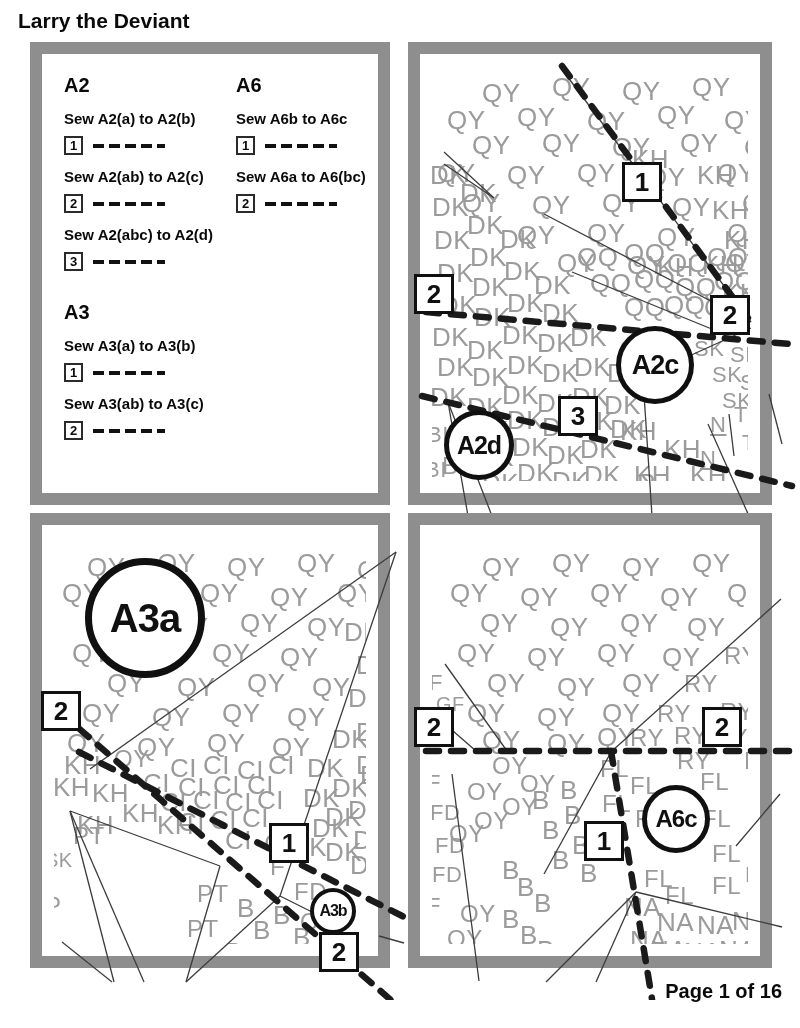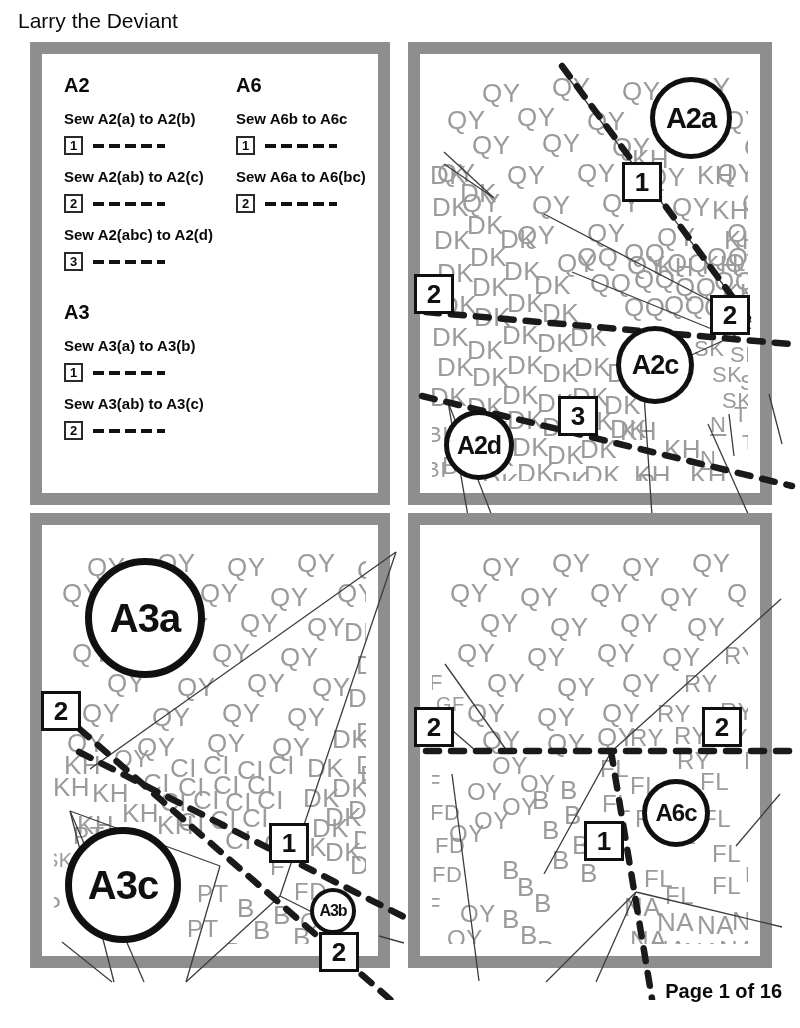--- a/index.html
+++ b/index.html
@@ -1,18 +1,18 @@
 <!DOCTYPE html>
 <html><head>
 <meta charset="utf-8">
 <style>
   html,body{margin:0;padding:0;background:#fff;}
   .page{position:relative;width:800px;height:1028px;background:#fff;overflow:hidden;
         font-family:"Liberation Sans",sans-serif;color:#0a0a0a;}
-  .hdr-title{position:absolute;left:18px;top:9px;font-size:21px;font-weight:400;}
+  .hdr-title{position:absolute;left:18px;top:9px;font-size:21px;font-weight:700;}
   .hdr-sub{position:absolute;right:18px;top:9px;font-size:21px;font-weight:800;}
   .ftr-left{position:absolute;left:18px;top:980px;font-size:20px;font-weight:800;}
   .ftr-right{position:absolute;right:18px;top:980px;font-size:20px;font-weight:800;}
   .panel{position:absolute;background:#fff;border:12px solid #8e8e8e;box-sizing:border-box;}
   .letters{position:absolute;inset:12px;overflow:hidden;}
   .fl{position:absolute;color:#9b9b9b;font-weight:500;line-height:1;letter-spacing:.5px;white-space:pre;}
   .fl.u{text-decoration:underline;}
   .psvg{position:absolute;left:-20px;top:-20px;pointer-events:none;}
   .circle{position:absolute;background:#fff;border-style:solid;border-color:#101010;border-radius:50%;
           display:flex;align-items:center;justify-content:center;font-weight:800;color:#101010;
@@ -214,21 +214,20 @@
         <line x1="16" y1="336" x2="60" y2="450" stroke="#3c3c3c" stroke-width="1.3"></line>
         <line x1="16" y1="336" x2="36" y2="450" stroke="#3c3c3c" stroke-width="1.3"></line>
         <line x1="212" y1="328" x2="220" y2="450" stroke="#3c3c3c" stroke-width="1.3"></line>
         <line x1="276" y1="358" x2="317" y2="450" stroke="#3c3c3c" stroke-width="1.3"></line>
         <line x1="297" y1="348" x2="302" y2="390" stroke="#3c3c3c" stroke-width="1.3"></line>
         <line x1="337" y1="328" x2="350" y2="378" stroke="#3c3c3c" stroke-width="1.3"></line>
         <line x1="130" y1="0" x2="319" y2="256" stroke="#1a1a1a" stroke-width="6.5" stroke-dasharray="13 12" stroke-linecap="round"></line>
         <line x1="-6" y1="246" x2="358" y2="278" stroke="#1a1a1a" stroke-width="6.5" stroke-dasharray="13 12" stroke-linecap="round"></line>
         <line x1="-10" y1="330" x2="360" y2="420" stroke="#1a1a1a" stroke-width="6.5" stroke-dasharray="13 12" stroke-linecap="round"></line>
       </svg>
-      <div class="circle" style="left: 230px; top: 23px; width: 82px; height: 82px; border-width: 5px; font-size: 29px;">A2a</div>
       <div class="circle" style="left: 196px; top: 272px; width: 78px; height: 78px; border-width: 5px; font-size: 27px;">A2c</div>
       <div class="circle" style="left: 24px; top: 356px; width: 70px; height: 70px; border-width: 5px; font-size: 25px;">A2d</div>
       <div class="steplabel" style="left: 202px; top: 108px;">1</div>
       <div class="steplabel" style="left: -6px; top: 220px;">2</div>
       <div class="steplabel" style="left: 290px; top: 241px;">2</div>
       <div class="steplabel" style="left: 138px; top: 342px;">3</div>
     </div>
   <div class="panel" style="left: 30px; top: 513px; width: 360px; height: 455px;">
       <div class="letters">
         <span class="fl" style="left: 33px; top: 17px; font-size: 26px; color: rgb(155, 155, 155);">QY</span>
@@ -325,21 +324,20 @@
         <line x1="166" y1="329" x2="132" y2="445" stroke="#3c3c3c" stroke-width="1.3"></line>
         <line x1="16" y1="274" x2="90" y2="445" stroke="#3c3c3c" stroke-width="1.3"></line>
         <line x1="16" y1="274" x2="60" y2="445" stroke="#3c3c3c" stroke-width="1.3"></line>
         <line x1="132" y1="445" x2="226" y2="359" stroke="#3c3c3c" stroke-width="1.3"></line>
         <line x1="8" y1="405" x2="58" y2="445" stroke="#3c3c3c" stroke-width="1.3"></line>
         <line x1="325" y1="399" x2="350" y2="406" stroke="#3c3c3c" stroke-width="1.3"></line>
         <line x1="25" y1="215" x2="364" y2="387" stroke="#1a1a1a" stroke-width="6.5" stroke-dasharray="13 12" stroke-linecap="round"></line>
         <line x1="6" y1="175" x2="338" y2="464" stroke="#1a1a1a" stroke-width="6.5" stroke-dasharray="13 12" stroke-linecap="round"></line>
       </svg>
       <div class="circle" style="left: 43px; top: 33px; width: 120px; height: 120px; border-width: 7px; font-size: 40px;">A3a</div>
-      <div class="circle" style="left: 23px; top: 302px; width: 116px; height: 116px; border-width: 7px; font-size: 40px;">A3c</div>
       <div class="circle" style="left: 268px; top: 363px; width: 46px; height: 46px; border-width: 4px; font-size: 16px;">A3b</div>
       <div class="steplabel" style="left: -1px; top: 166px;">2</div>
       <div class="steplabel" style="left: 227px; top: 298px;">1</div>
       <div class="steplabel" style="left: 277px; top: 407px;">2</div>
     </div>
   <div class="panel" style="left: 408px; top: 513px; width: 364px; height: 455px;">
       <div class="letters">
         <span class="fl" style="left: 50px; top: 17px; font-size: 26px; color: rgb(155, 155, 155);">QY</span>
         <span class="fl" style="left: 120px; top: 13px; font-size: 26px; color: rgb(155, 155, 155);">QY</span>
         <span class="fl" style="left: 190px; top: 17px; font-size: 26px; color: rgb(155, 155, 155);">QY</span>
@@ -436,20 +434,20 @@
         <line x1="204" y1="355" x2="114" y2="445" stroke="#3c3c3c" stroke-width="1.3"></line>
         <line x1="204" y1="355" x2="350" y2="390" stroke="#3c3c3c" stroke-width="1.3"></line>
         <line x1="13" y1="127" x2="75" y2="214" stroke="#3c3c3c" stroke-width="1.3"></line>
         <line x1="13" y1="187" x2="44" y2="214" stroke="#3c3c3c" stroke-width="1.3"></line>
         <line x1="20" y1="237" x2="47" y2="444" stroke="#3c3c3c" stroke-width="1.3"></line>
         <line x1="178" y1="217" x2="112" y2="337" stroke="#3c3c3c" stroke-width="1.3"></line>
         <line x1="348" y1="257" x2="304" y2="309" stroke="#3c3c3c" stroke-width="1.3"></line>
         <line x1="-6" y1="214" x2="362" y2="214" stroke="#1a1a1a" stroke-width="6.5" stroke-dasharray="13 12" stroke-linecap="round"></line>
         <line x1="179" y1="214" x2="220" y2="462" stroke="#1a1a1a" stroke-width="6.5" stroke-dasharray="13 12" stroke-linecap="round"></line>
       </svg>
-      <div class="circle" style="left: 222px; top: 254px; width: 68px; height: 68px; border-width: 5px; font-size: 24px;">A6c</div>
+      <div class="circle" style="left: 222px; top: 260px; width: 68px; height: 68px; border-width: 5px; font-size: 24px;">A6c</div>
       <div class="steplabel" style="left: -6px; top: 182px;">2</div>
       <div class="steplabel" style="left: 282px; top: 182px;">2</div>
       <div class="steplabel" style="left: 164px; top: 296px;">1</div>
     </div>
 
   <div class="ftr-right">Page 1 of 16</div>
 </div>
 
 </body></html>

